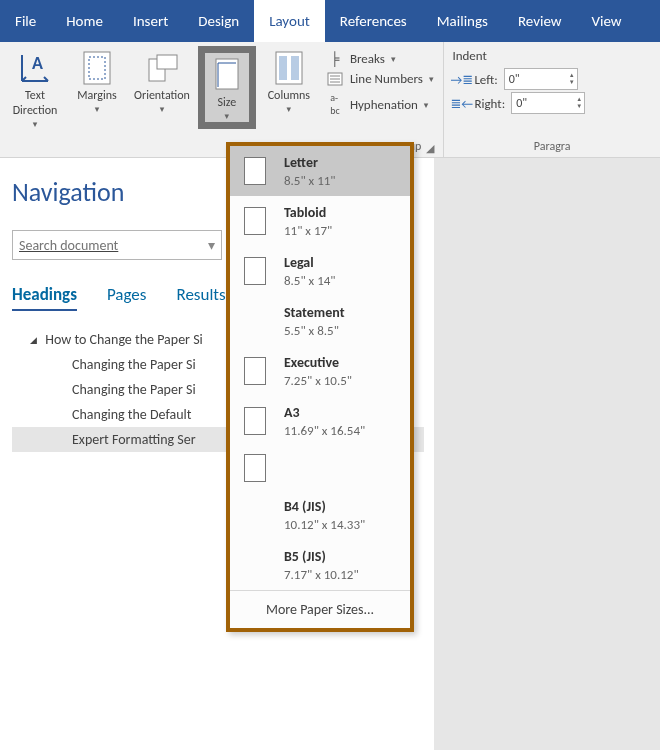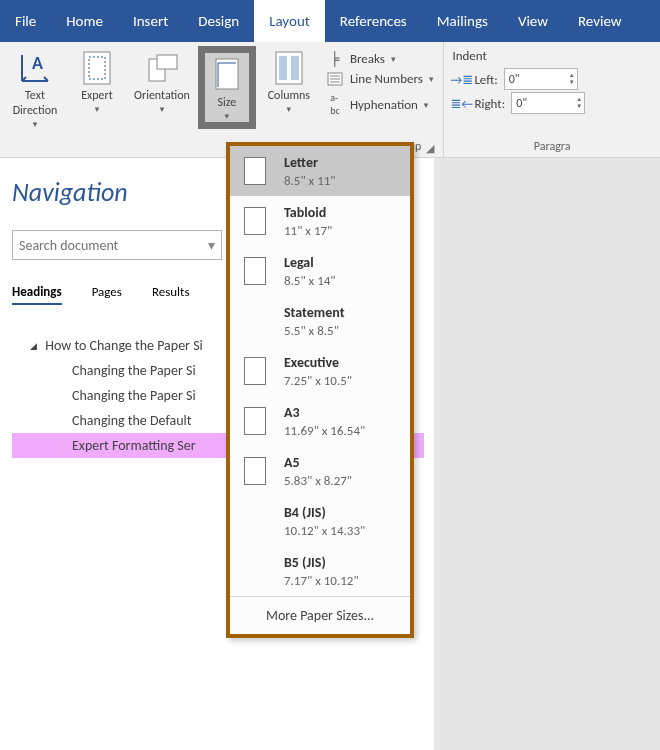--- a/index.html
+++ b/index.html
@@ -81,34 +81,34 @@
   .indent-row .ii { width:18px; text-align:center; color:#3A74BB; font-size:13px;}
   .indent-input {
     width:74px; height:22px; background:#fff; border:1px solid #B5B5B5;
     display:flex; align-items:center; justify-content:space-between;
     padding:0 2px 0 4px; font-size:12px;
   }
   .spinner { display:flex; flex-direction:column; font-size:6px; color:#666; line-height:7px;}
   
   .workspace { display:flex; height:calc(750px - 42px - 116px); }
   .navpane { width:434px; padding:18px 10px 0 12px; background:#fff; position:relative;}
-  .navtitle { font-size:26px; color:#2B579A; font-weight:300; margin-bottom:22px;font-style:italic; }
+  .navtitle { font-size:26px; color:#2B579A; font-weight:300; margin-bottom:22px; }
   .searchbox {
     width:210px; height:30px; border:1px solid #B5B5B5; display:flex; align-items:center;
     padding:0 6px; color:#777; font-size:14px; margin-bottom:24px;
   }
-  .searchbox input { border:none; outline:none; flex:1; font-size:14px; color:#444; font-family:inherit;}
-  .navtabs { display:flex; gap:30px; font-size:13px; color:#000000; margin-bottom:28px;}
+  .searchbox input { border:none; outline:none; flex:1; font-size:14px; color:#444; font-family:inherit;text-decoration:underline;}
+  .navtabs { display:flex; gap:30px; font-size:17px; color:#0369a1; margin-bottom:16px;}
   .navtab { cursor:pointer; padding-bottom:4px;}
   .navtab.active { font-weight:600; border-bottom:2px solid #2B579A; }
   .outline { font-size:14px; color:#444; }
   .outline .item { padding:4px 2px; cursor:pointer; white-space:nowrap; overflow:hidden;}
   .outline .lvl1 { padding-left:18px; }
   .outline .lvl2 { padding-left:60px; }
-  .outline .sel { background:#f0abfc; }
+  .outline .sel { background:#e5e5e5; }
   .outline .twisty { display:inline-block; width:12px; font-size:9px; color:#444; transform:translateY(-1px);}
   
   .size-menu {
     position:absolute;
     left:226px;
     top:142px;
     width:188px;
     background:#FCFCFC;
     border:4px solid #a16207;
     box-shadow:3px 3px 6px rgba(0,0,0,.2);
@@ -145,22 +145,22 @@
 <body>
 
 <div class="menubar">
   <div class="tab">File</div>
   <div class="tab">Home</div>
   <div class="tab">Insert</div>
   <div class="tab">Design</div>
   <div class="tab active">Layout</div>
   <div class="tab">References</div>
   <div class="tab">Mailings</div>
+  <div class="tab">Review</div>
   <div class="tab">View</div>
-  <div class="tab">Review</div>
 </div>
 
 <div class="ribbon">
 
   <div class="ribbon-group pg" style="flex:0 0 auto;">
     <div class="ribbon-row">
       <div class="bigbtn">
         <span class="icon">
           <svg width="34" height="34" viewBox="0 0 34 34">
             <path d="M4 4 v26 M4 30 l4 -4 M4 30 l-0 0" stroke="#2B579A" stroke-width="2" fill="none"></path>
@@ -171,21 +171,21 @@
         <span class="txt">Text<br>Direction</span>
         <span class="drop-caret">▾</span>
       </div>
       <div class="bigbtn">
         <span class="icon">
           <svg width="30" height="36" viewBox="0 0 30 36">
             <rect x="2" y="2" width="26" height="32" fill="#fff" stroke="#888"></rect>
             <rect x="7" y="7" width="16" height="22" fill="none" stroke="#2B579A" stroke-dasharray="2 2"></rect>
           </svg>
         </span>
-        <span class="txt">Expert</span>
+        <span class="txt">Margins</span>
         <span class="drop-caret">▾</span>
       </div>
       <div class="bigbtn">
         <span class="icon">
           <svg width="34" height="34" viewBox="0 0 34 34">
             <rect x="4" y="8" width="16" height="22" fill="#fff" stroke="#888"></rect>
             <rect x="12" y="4" width="20" height="14" fill="#fff" stroke="#888"></rect>
           </svg>
         </span>
         <span class="txt">Orientation</span>
@@ -337,24 +337,20 @@
     </div>
     <div class="size-item">
       <div class="thumb"></div>
       <div>
         <div class="name">A3</div>
         <div class="dim">11.69" x 16.54"</div>
       </div>
     </div>
     <div class="size-item">
       <div class="thumb"></div>
-      <div>
-        <div class="name">A5</div>
-        <div class="dim">5.83" x 8.27"</div>
-      </div>
     </div>
     <div class="size-item nothumb">
       <div class="thumb"></div>
       <div>
         <div class="name">B4 (JIS)</div>
         <div class="dim">10.12" x 14.33"</div>
       </div>
     </div>
     <div class="size-item nothumb">
       <div class="thumb"></div>

